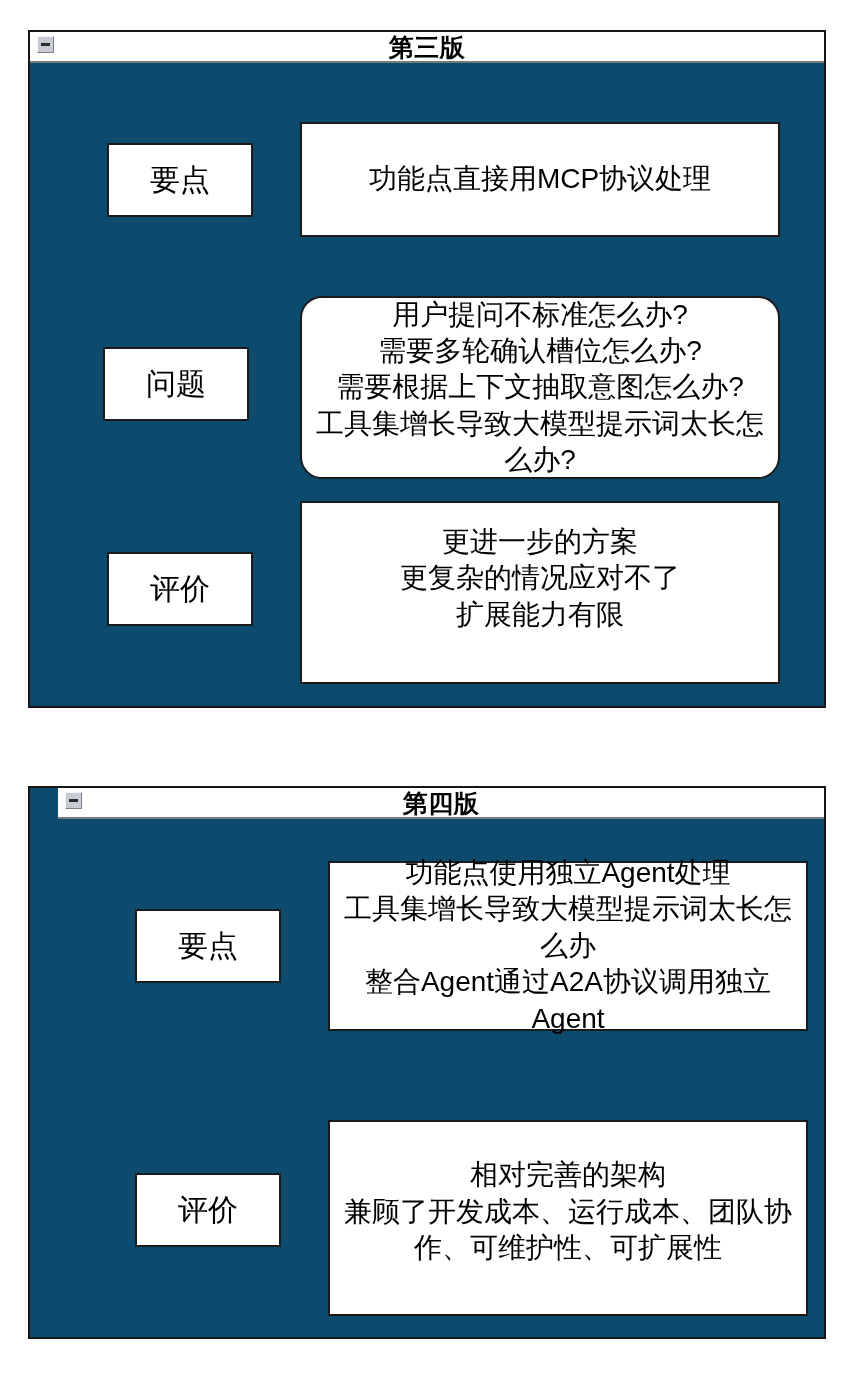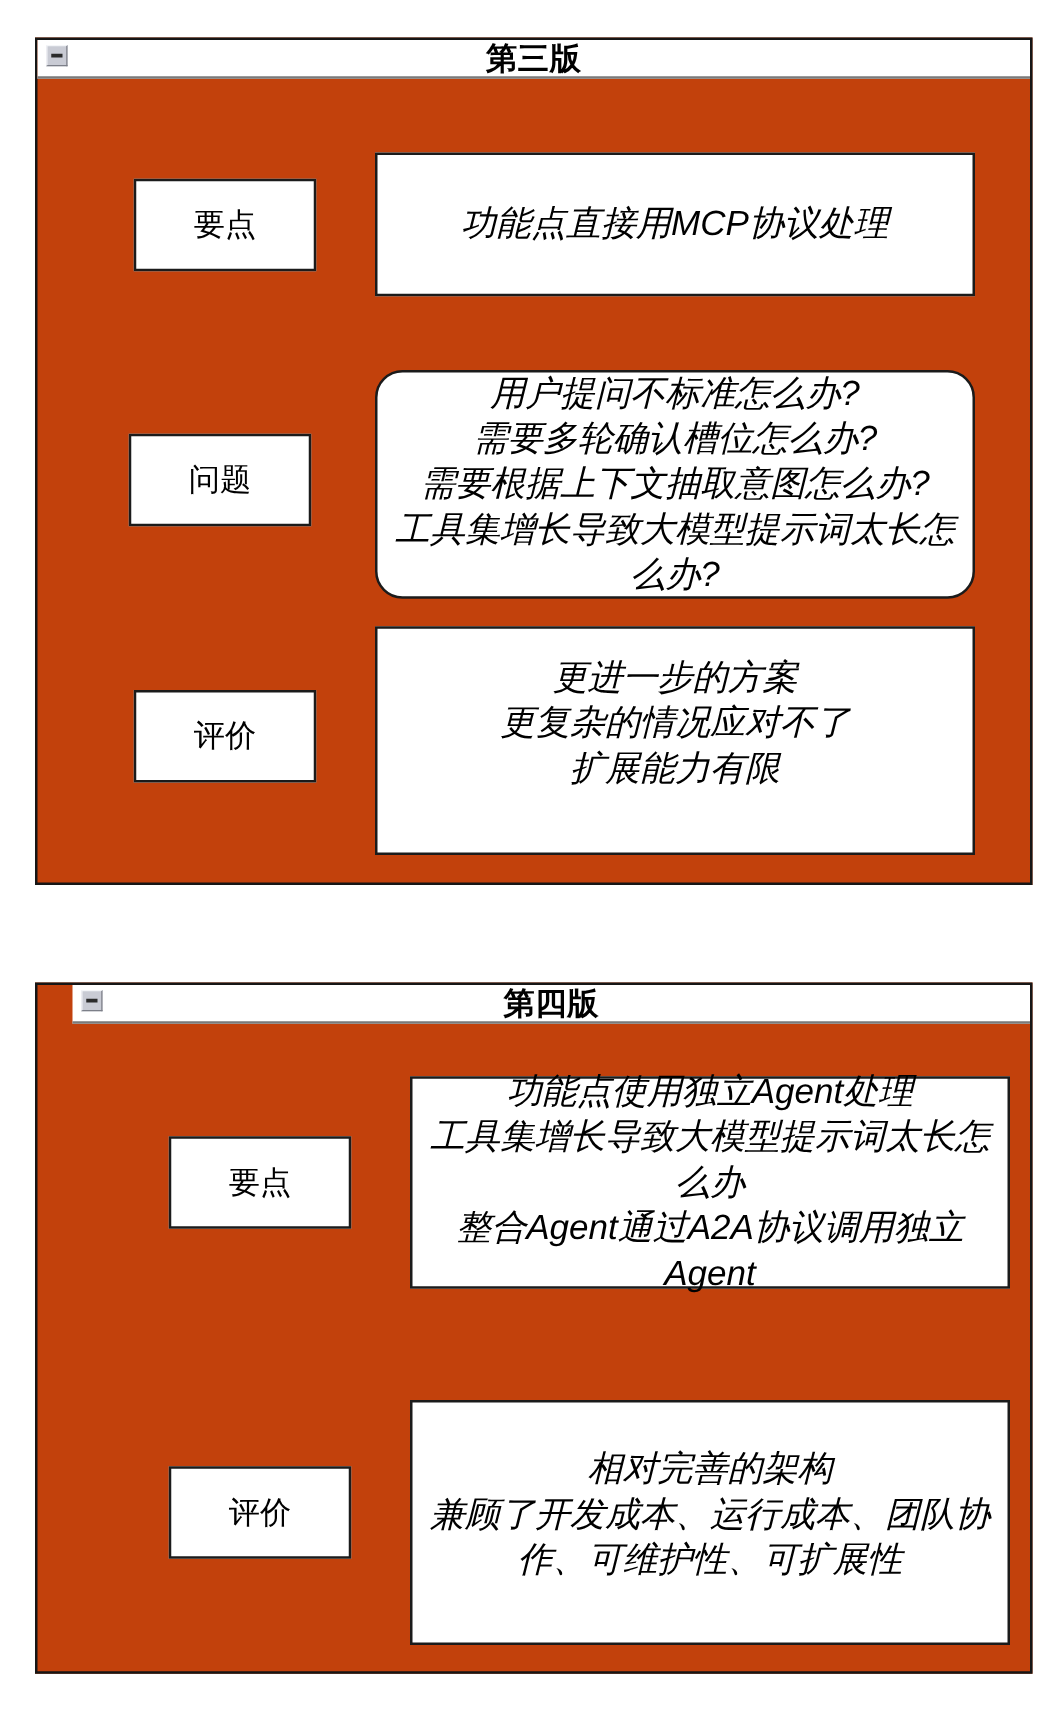--- a/index.html
+++ b/index.html
@@ -15,21 +15,21 @@
     color: #000000;
     overflow: hidden;
   }
 
   
   .panel {
     position: absolute;
     left: 28px;
     width: 798px;
     border: 2px solid #161616;
-    background: #c2410c;
+    background: #0c4a6e;
     box-sizing: border-box;
   }
   .panel-1 { top: 30px;  height: 678px; }
   .panel-2 { top: 786px; height: 553px; padding-left: 28px; }
 
   
   .titlebar {
     position: relative;
     height: 31px;
     border-bottom: 2px solid #7a7a7a;
@@ -88,34 +88,33 @@
     right: 0;
   }
   .label-box {
     position: absolute;
     box-sizing: border-box;
     border: 2px solid #1b1b1b;
     background: #ffffff;
     display: flex;
     align-items: center;
     justify-content: center;
-    font-size: 25px;
+    font-size: 30px;
     line-height: 1.2;
     white-space: nowrap;
   }
   .content-box {
     position: absolute;
     box-sizing: border-box;
     border: 2px solid #1b1b1b;
     background: #ffffff;
     display: flex;
     align-items: center;
     justify-content: center;
     text-align: center;
-    font-style: italic;
   }
   .content-text {
     font-size: 28px;
     line-height: 1.30;
     padding: 0 12px;
     white-space: pre-line;
     word-break: break-word;
   }
 </style>
 </head>

